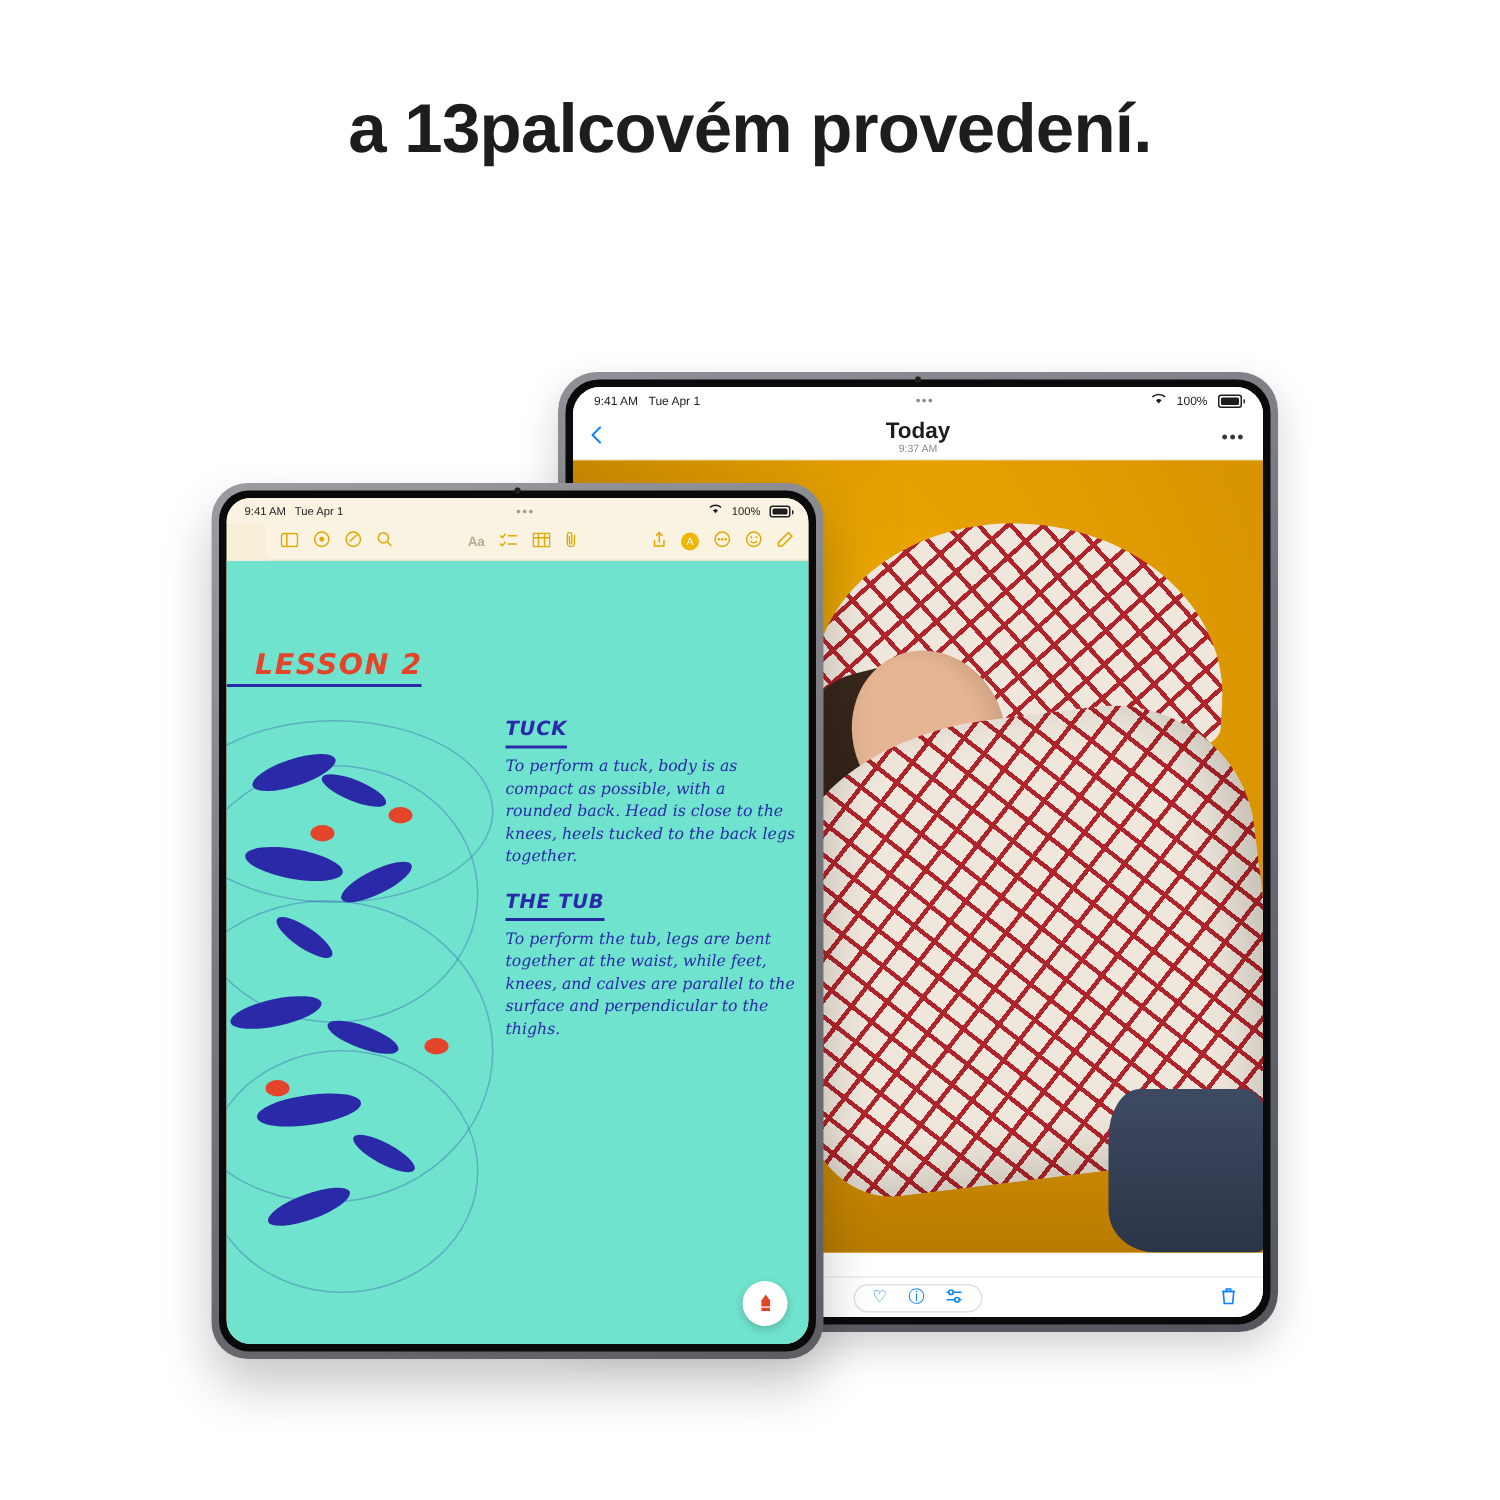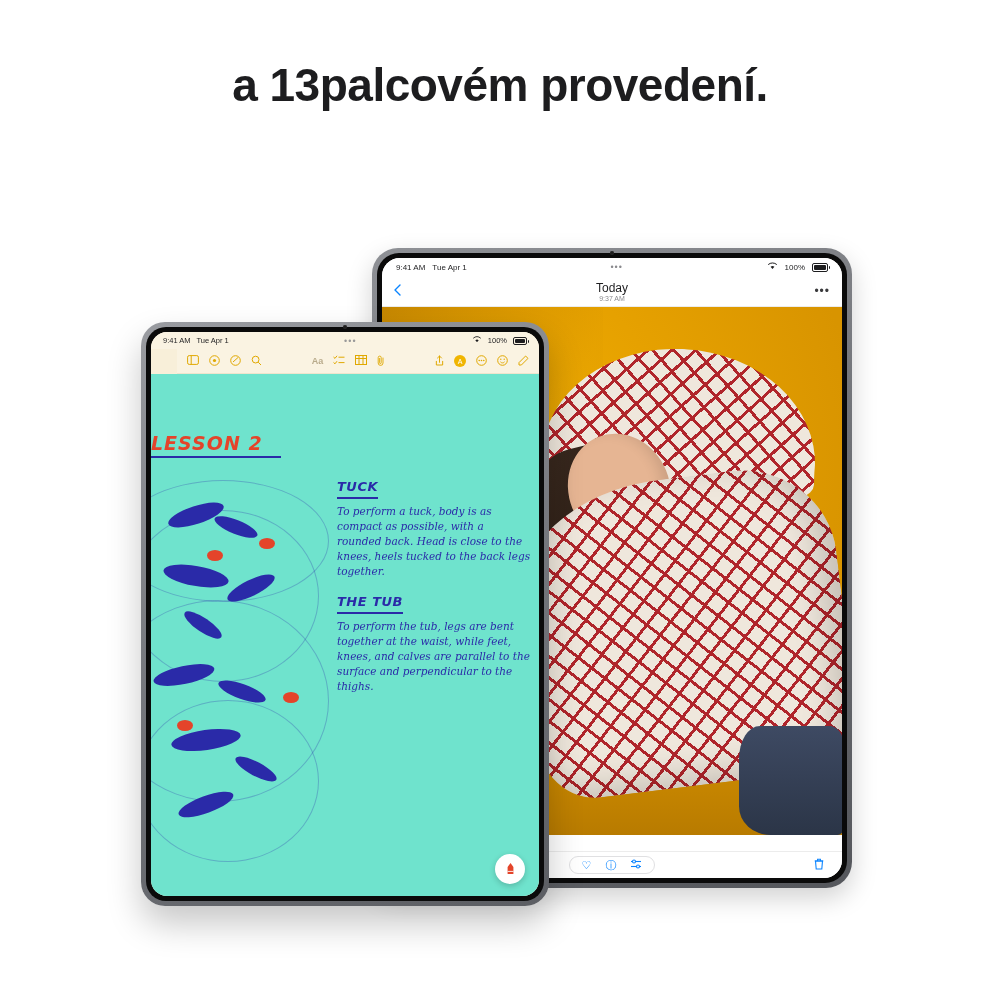--- a/index.html
+++ b/index.html
@@ -103,21 +103,21 @@
     align-items: center;
     padding: 0 12px;
     position: relative;
     border-bottom: 1px solid #ececec;
   }
   .nav13 .back { color: #0a84ff; font-size: 13px; line-height: 1; }
   .nav13 .center {
     position: absolute; left: 0; right: 0;
     text-align: center; pointer-events: none;
   }
-  .nav13 .title { font-size: 12px; font-weight: normal; display:block; }
+  .nav13 .title { font-size: 15px; font-weight: bold; display:block; }
   .nav13 .subtitle { font-size: 7px; color: #8a8a8e; display:block; }
   .nav13 .more { margin-left: auto; color: #3a3a3c; font-size: 12px; letter-spacing:1px;}
 
   
   .photo13 {
     flex: 1;
     position: relative;
     overflow: hidden;
     background: #e8a400;
   }
@@ -320,20 +320,21 @@
   }
   .hw-lesson {
     position: absolute;
     left: 0px; top: 58px;
     font-size: 19px;
     font-weight: bold;
     color: #e4442a;
     font-style: italic;
     letter-spacing: 1px;
     font-family: "DejaVu Sans", sans-serif;
+    padding-left: 19px;
   }
   .hw-underline {
     position: absolute;
     left: 0; top: 82px;
     width: 130px; height: 2px;
     background: #2a2aa8;
   }
   
   .illus {
     position: absolute;

